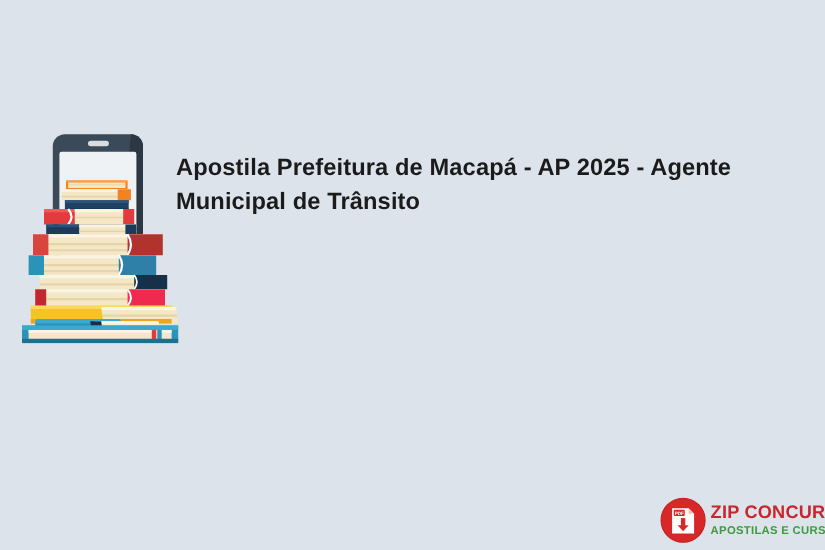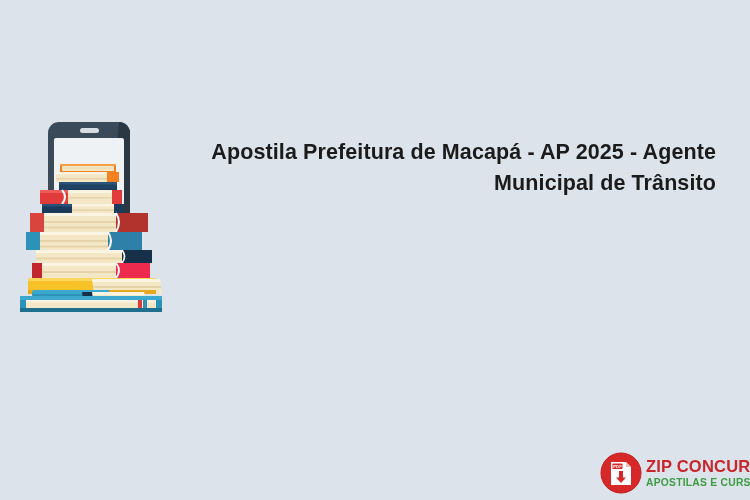--- a/index.html
+++ b/index.html
@@ -36,21 +36,21 @@
     width: 158px;
     height: 192px;
   }
 
   
   #title-block {
     position: absolute;
     left: 160px;
     top: 137px;
     width: 556px;
-    text-align: right;
+    text-align: left;
   }
   #product-title {
     margin: 0;
     font-family: "Liberation Sans", sans-serif;
     font-size: 21.5px;
     font-weight: bold;
     line-height: 31px;
     color: #1b1b1b;
     letter-spacing: 0.1px;
   }

